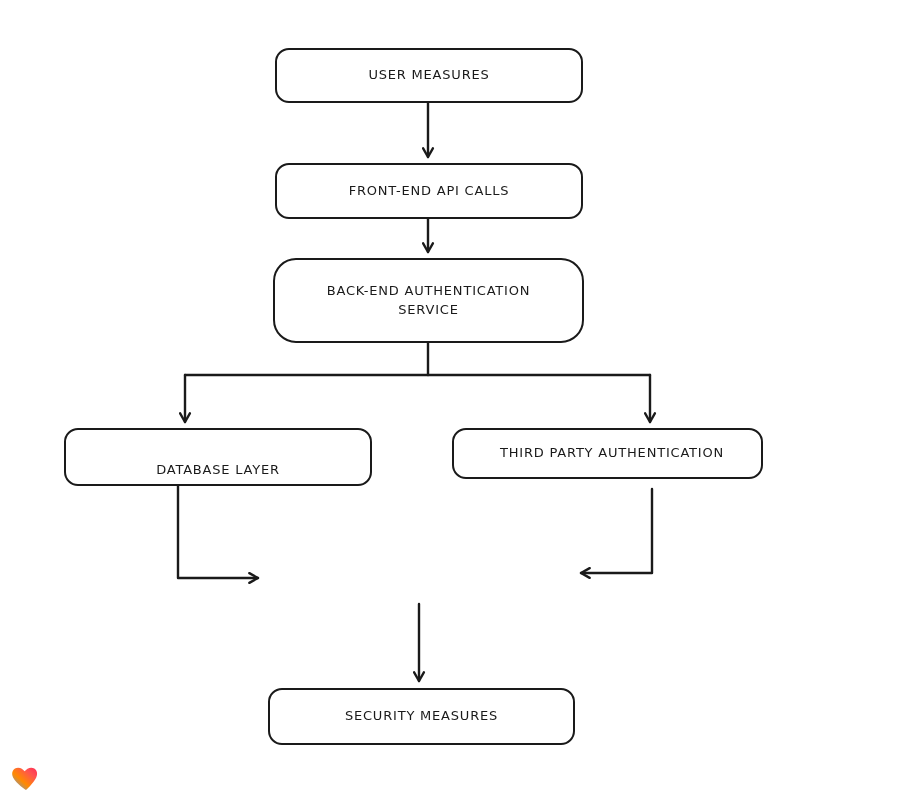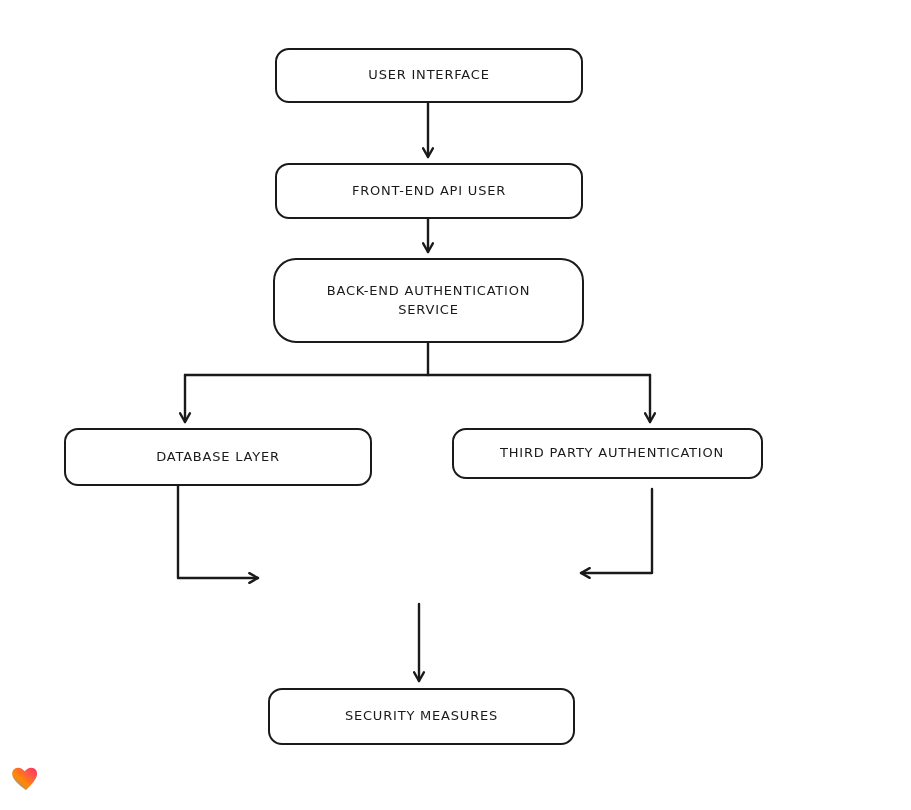--- a/index.html
+++ b/index.html
@@ -79,33 +79,33 @@
 
       <path d="M178 486 L178 578 L258 578" marker-end="url(#arrow)"></path>
 
       <path d="M652 489 L652 573 L581 573" marker-end="url(#arrow)"></path>
 
       <path d="M419 604 L419 681" marker-end="url(#arrow)"></path>
     </g>
   </svg>
 
   <div class="node" style="left:275px; top:48px; width:308px; height:55px;">
-    <span class="label">USER INTERFACE</span>
+    <span class="label">USER MEASURES</span>
   </div>
 
   <div class="node" style="left:275px; top:163px; width:308px; height:56px;">
-    <span class="label">FRONT-END API USER</span>
+    <span class="label">FRONT-END API CALLS</span>
   </div>
 
   <div class="node" style="left:273px; top:258px; width:311px; height:85px;border-radius:23px;">
     <span class="label">BACK-END AUTHENTICATION
 SERVICE</span>
   </div>
 
-  <div class="node" style="left:64px; top:428px; width:308px; height:58px;">
+  <div class="node" style="left:64px; top:428px; width:308px; height:58px;align-items:flex-end;">
     <span class="label">DATABASE LAYER</span>
   </div>
 
   <div class="node" style="left:452px; top:428px; width:311px; height:51px;padding-left:9px;">
     <span class="label">THIRD PARTY AUTHENTICATION</span>
   </div>
 
 
   <div class="node" style="left:268px; top:688px; width:307px; height:57px;">
     <span class="label">SECURITY MEASURES</span>

